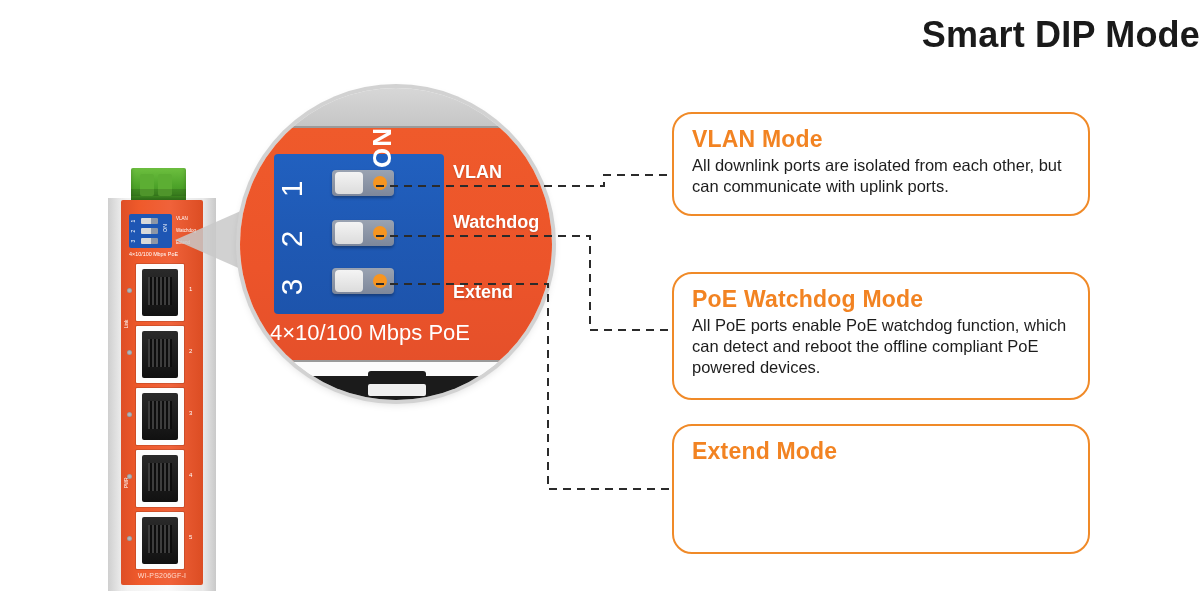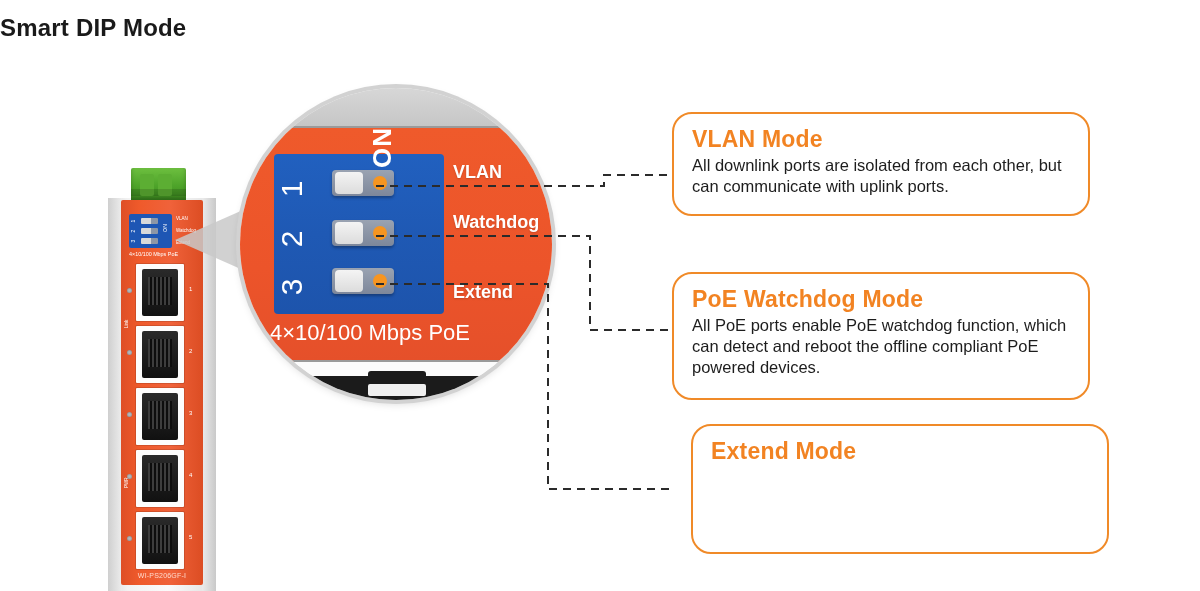--- a/index.html
+++ b/index.html
@@ -8,22 +8,22 @@
     background:#ffffff;
     font-family:"Liberation Sans", sans-serif;
     overflow:hidden;
     position:relative;
   }
   #stage{position:absolute;left:0;top:0;width:1200px;height:591px;}
 
   
   #page-title{
     position:absolute; left:0; top:14px; width:1200px;
-    text-align:left;
-    font-size:24px; font-weight:bold; color:#1a1a1a;
+    text-align:right;
+    font-size:36px; font-weight:bold; color:#1a1a1a;
     letter-spacing:.2px;
   }
 
   
   #device{
     position:absolute; left:100px; top:168px; width:124px; height:423px;
   }
   .dev-shadow{
     position:absolute; left:8px; top:30px; width:108px; height:393px;
     background:linear-gradient(90deg,#d9d9d9 0%, #f2f2f2 18%, #fbfbfb 55%, #e4e4e4 92%, #cfcfcf 100%);
@@ -217,21 +217,21 @@
   .card{
     position:absolute;
     border:2px solid #f08a28;
     border-radius:20px;
     background:#ffffff;
     box-sizing:border-box;
     padding:12px 18px 10px 18px;
   }
   #card-vlan{left:672px;top:112px;width:418px;height:104px;}
   #card-watchdog{left:672px;top:272px;width:418px;height:128px;}
-  #card-extend{left:672px;top:424px;width:418px;height:130px;margin-left:19px;}
+  #card-extend{left:672px;top:424px;width:418px;height:130px;}
   .card h3{
     margin:0 0 2px 0;
     font-size:23px;font-weight:bold;color:#f28322;
     letter-spacing:.2px;
   }
   .card p{
     margin:0;
     font-size:16.5px;line-height:21px;color:#1d1d1d;
   }
 </style>

